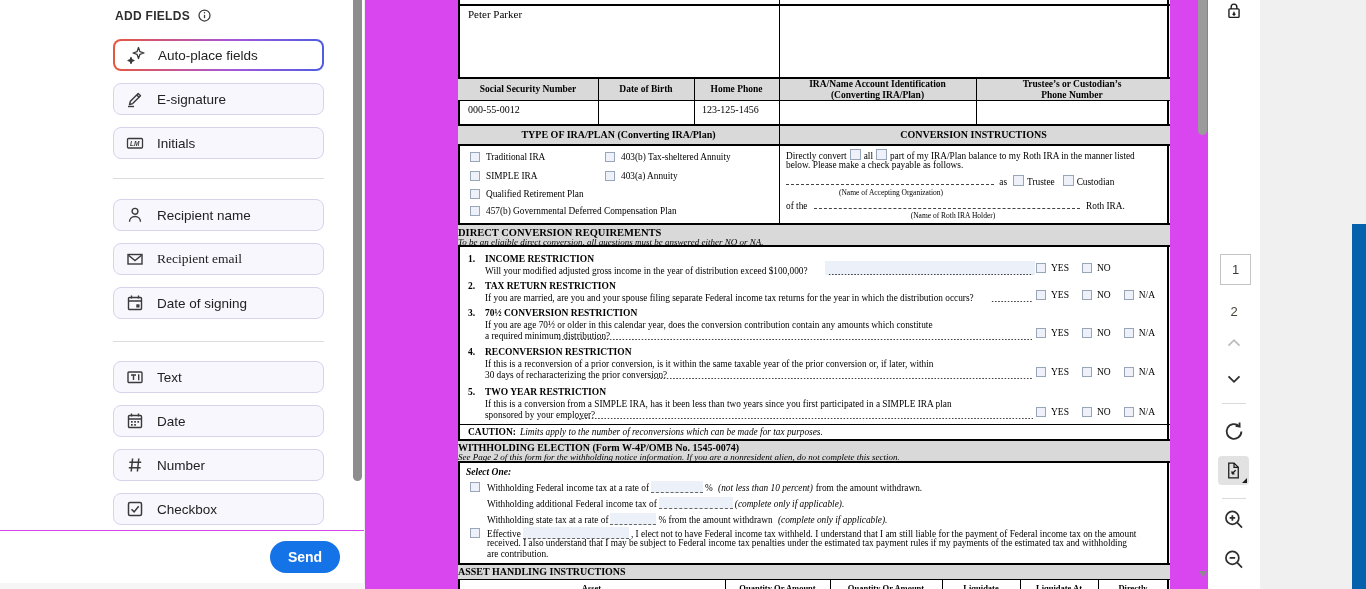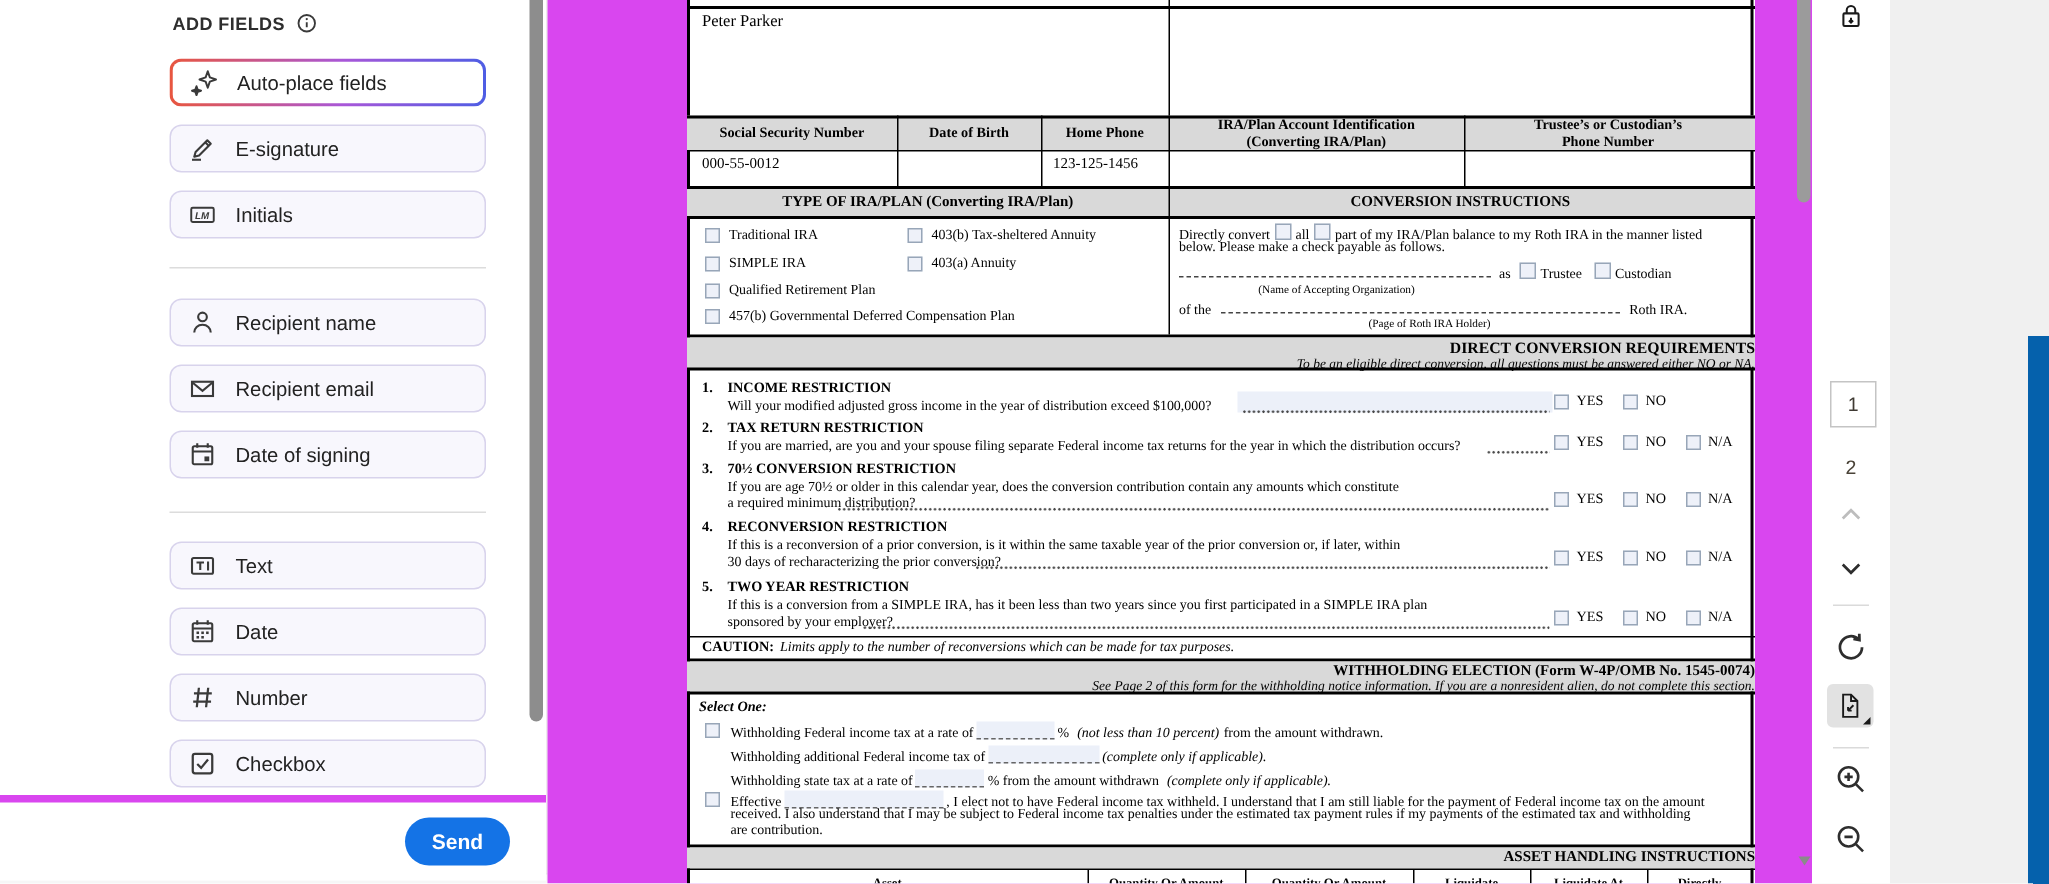--- a/index.html
+++ b/index.html
@@ -12,36 +12,36 @@
   .sidebar-title{position:absolute;left:115px;top:8px;display:flex;align-items:center;gap:7px;
                  font-size:12px;font-weight:bold;color:#2e2e2e;letter-spacing:.3px;}
   .tool-btn{position:absolute;left:113px;width:211px;height:32px;border-radius:8px;
             background:#f8f7fd;border:1px solid #d8d3ec;display:flex;align-items:center;
             padding-left:12px;box-sizing:border-box;font-size:13.5px;color:#222;cursor:pointer;}
   .tool-btn .ticon{width:18px;height:18px;margin-right:13px;display:flex;align-items:center;justify-content:center;color:#3a3a3a;}
   .tool-btn.autoplace{border:2px solid transparent;
       background:linear-gradient(#fff,#fff) padding-box,
                  linear-gradient(90deg,#e8563f,#a857d8 55%,#4e5de4) border-box;}
   .side-divider{position:absolute;left:113px;width:211px;height:1px;background:#dcdcdc;}
-  .side-footer{position:absolute;left:0;top:530px;width:364px;height:52px;background:#fff;border-top:5px solid #d946ef;}
+  .side-footer{position:absolute;left:0;top:530px;width:364px;height:52px;background:#fff;border-top:1px solid #d946ef;}
   .send-btn{position:absolute;right:24px;top:10px;width:70px;height:32px;border-radius:16px;background:#1473e6;
             color:#fff;font-weight:bold;font-size:14px;display:flex;align-items:center;justify-content:center;cursor:pointer;}
   .left-scroll-thumb{position:absolute;left:353px;top:0;width:9px;height:481px;background:#8d8d8d;border-radius:0 0 5px 5px;}
 
   
   .doc-canvas{position:absolute;left:365px;top:0;width:843px;height:589px;background:#d946ef;}
   .page{position:absolute;left:93px;top:0;width:712px;height:589px;background:#fff;overflow:hidden;
         font-family:"Liberation Serif","DejaVu Serif",serif;color:#000;}
   .hline{position:absolute;left:0;width:712px;height:1px;background:#000;}
   .hline.thick{height:2px;}
   .vline{position:absolute;width:1px;background:#000;}
   .grayrow{position:absolute;left:0;width:712px;background:#d9d9d9;}
   .hcell{position:absolute;font-weight:bold;font-size:9.5px;text-align:center;line-height:10.5px;}
   .val{position:absolute;font-size:10px;}
-  .sechead{position:absolute;font-weight:bold;font-size:10px;text-align:right;width:100%;}
+  .sechead{position:absolute;font-weight:bold;font-size:10px;text-align:left;width:100%;}
   .q{position:absolute;font-size:9.3px;}
   .qb{position:absolute;font-size:9.5px;font-weight:bold;}
   .cap{position:absolute;font-size:7.5px;text-align:center;}
   .it{font-style:italic;}
   .dcb{position:absolute;width:10px;height:10px;border:1px solid #98a6b8;background:#eef1f9;box-sizing:border-box;}
   .dcbi{display:inline-block;width:9px;height:9px;border:1px solid #98a6b8;background:#eef1f9;vertical-align:-1px;margin:0 3px;}
   .idash{display:inline-block;height:9px;border-bottom:1px dashed #444;}
   .iband{display:inline-block;height:11px;background:#ecf0f9;border-bottom:1px dashed #666;vertical-align:-2px;margin:0 2px;}
   .fband{position:absolute;background:#ecf0f9;}
   .dots{position:absolute;height:3px;background-image:radial-gradient(circle,#444 .8px,transparent .9px);
@@ -120,21 +120,21 @@
     <div class="tool-btn" style="top:199px;">
       <span class="ticon">
         <svg width="18" height="18" viewBox="0 0 18 18" fill="none" stroke="currentColor" stroke-width="1.4">
           <circle cx="9" cy="5.3" r="2.9"></circle>
             <path d="M3.5 15.7c0-3.1 2.4-5.2 5.5-5.2s5.5 2.1 5.5 5.2"></path>
           </svg>
       </span>
       <span>Recipient name</span>
     </div>
 
-    <div class="tool-btn" style="top:243px;">
+    <div class="tool-btn" style="top:243px;font-family:Liberation Serif, serif;">
       <span class="ticon">
         <svg width="18" height="18" viewBox="0 0 18 18" fill="none" stroke="currentColor" stroke-width="1.4">
           <rect x="2" y="4.5" width="14" height="9.5"></rect>
             <path d="M2.5 5.2l6.5 5.4 6.5-5.4"></path>
           </svg>
       </span>
       <span>Recipient email</span>
     </div>
 
     <div class="tool-btn" style="top:287px;">
@@ -216,21 +216,21 @@
       <div class="hline thick" style="top:77px;"></div>
       <div class="hline" style="top:100px;"></div>
       <div class="vline" style="left:140px;top:77px;height:47px;"></div>
       <div class="vline" style="left:236px;top:77px;height:47px;"></div>
       <div class="vline" style="left:321px;top:77px;height:47px;"></div>
       <div class="vline" style="left:518px;top:77px;height:47px;"></div>
       <div class="hcell" style="left:0;top:84px;width:140px;">Social Security Number</div>
       <div class="hcell" style="left:140px;top:84px;width:96px;">Date of Birth</div>
       <div class="hcell" style="left:236px;top:84px;width:85px;">Home Phone</div>
       <div class="hcell" style="left:321px;top:79px;width:197px;">
-        <div>IRA/Plan Account Identification</div>
+        <div>IRA/Name Account Identification</div>
           <div>(Converting IRA/Plan)</div>
       </div>
       <div class="hcell" style="left:518px;top:79px;width:192px;">
         <div>Trustee’s or Custodian’s</div>
           <div>Phone Number</div>
       </div>
       <div class="val" style="left:10px;top:104px;">000-55-0012</div>
       <div class="val" style="left:244px;top:104px;">123-125-1456</div>
       <div class="hline thick" style="top:124px;"></div>
 
@@ -260,21 +260,21 @@
       <div class="q" style="left:328px;top:175px;width:380px;">
         <span class="idash" style="width:208px;"></span>
         <span style="margin:0 3px;">as</span><span class="dcbi"></span><span>Trustee</span><span class="dcbi" style="margin-left:8px;"></span><span>Custodian</span>
       </div>
       <div class="cap" style="left:328px;top:188px;width:210px;">(Name of Accepting Organization)</div>
       <div class="q" style="left:328px;top:199px;width:380px;">
         <span>of the</span>
         <span class="idash" style="width:266px;margin:0 4px;"></span>
         <span>Roth IRA.</span>
       </div>
-      <div class="cap" style="left:360px;top:211px;width:270px;">(Page of Roth IRA Holder)</div>
+      <div class="cap" style="left:360px;top:211px;width:270px;">(Name of Roth IRA Holder)</div>
 
       <div class="hline thick" style="top:223px;"></div>
       <div class="grayrow" style="top:225px;height:21px;"></div>
       <div class="hline thick" style="top:245px;"></div>
       <div class="sechead" style="top:227px;font-size:10.5px;">DIRECT CONVERSION REQUIREMENTS</div>
       <div class="sechead it" style="top:237px;font-size:9px;font-weight:normal;">To be an eligible direct conversion, all questions must be answered either NO or NA.</div>
 
       <div class="qb" style="left:10px;top:254px;">1.</div>
       <div class="qb" style="left:27px;top:254px;">INCOME RESTRICTION</div>
       <div class="q" style="left:27px;top:266px;">Will your modified adjusted gross income in the year of distribution exceed $100,000?</div>

